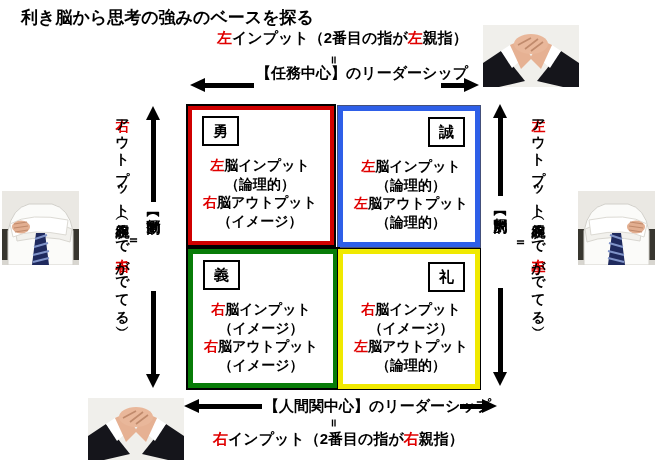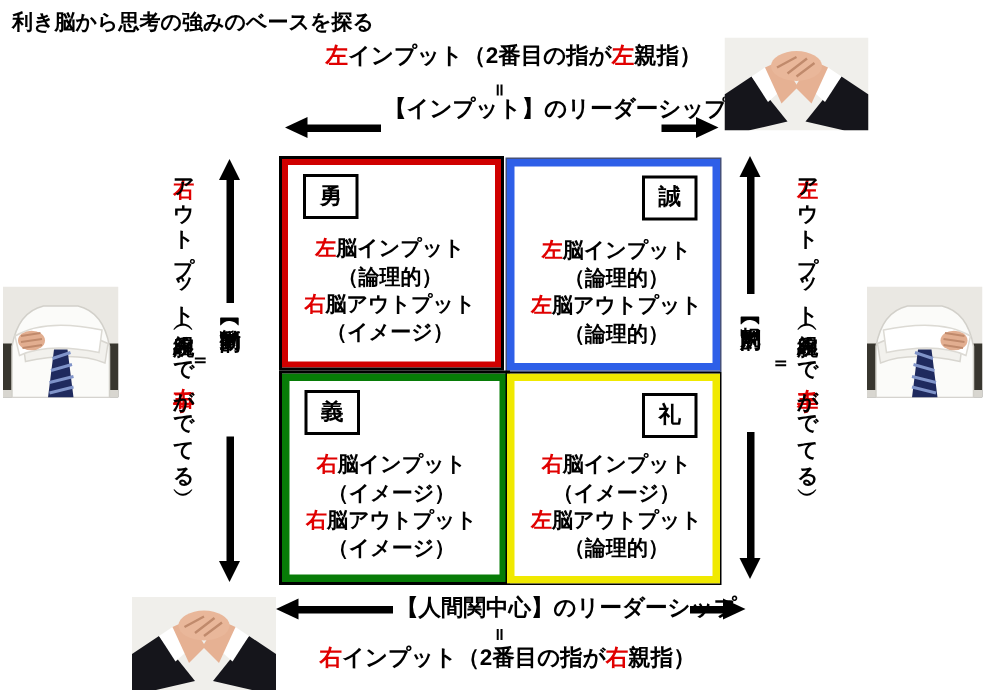--- a/index.html
+++ b/index.html
@@ -1,19 +1,19 @@
 <!DOCTYPE html>
 <html><head>
 <meta charset="utf-8">
 <style>
   html,body{margin:0;padding:0;background:#fff;}
   .stage{position:relative;width:662px;height:462px;background:#fff;overflow:hidden;
          font-family:"Liberation Sans","DejaVu Sans",sans-serif;font-weight:700;color:#000;}
   .txt{position:absolute;font-size:15px;line-height:16px;white-space:nowrap;}
-  .title{position:absolute;left:8px;top:6px;font-size:14px;text-align:right;}
+  .title{position:absolute;left:21px;top:6px;font-size:17px;text-align:right;}
   .rd{color:#e00000;}
   .veq{position:absolute;font-size:13px;transform:rotate(90deg);}
   .heq{position:absolute;font-size:13px;}
   .vtext{position:absolute;writing-mode:vertical-rl;font-size:14px;line-height:17px;letter-spacing:1px;}
   .arr{position:absolute;}
   .arr .tri{position:absolute;width:0;height:0;}
   .arr .bar{position:absolute;background:#000;}
   .quad{position:absolute;background:#fff;box-sizing:border-box;}
   #q-yu{left:188px;top:106px;width:146px;height:139px;border:4px solid #d00000;outline:2px solid #000;}
   #q-makoto{left:338px;top:106px;width:142px;height:141px;border:5px solid #2e5fe8;outline:1px solid #44507a;}
@@ -56,21 +56,21 @@
         <polygon points="34,42 43,42 47,74 30,74" fill="#1f2a5e"></polygon>
         <path d="M33,48 L45,44 M32,56 L46,52 M31,64 L47,60 M31,71 L47,67" stroke="#8094c9" stroke-width="2" fill="none"></path>
       </g>
     </defs>
   </svg>
 
   <div class="title">利き脳から思考の強みのベースを探る</div>
 
   <div class="txt" style="left:217px;top:30px;"><span class="rd">左</span><span>インプット（2番目の指が</span><span class="rd">左</span><span>親指）</span></div>
   <div class="veq" style="left:327px;top:51px;">＝</div>
-  <div class="txt" style="left:256px;top:65px;">【インプット】のリーダーシップ</div>
+  <div class="txt" style="left:256px;top:65px;">【任務中心】のリーダーシップ</div>
   <div class="arr" style="left:190px;top:78px;width:64px;height:14px;">
     <span class="tri" style="left:0;top:0;border-top:7px solid transparent;border-bottom:7px solid transparent;border-right:15px solid #000;"></span>
     <span class="bar" style="left:13px;top:4.5px;width:51px;height:5px;"></span>
   </div>
   <div class="arr" style="left:441px;top:78px;width:38px;height:14px;">
     <span class="bar" style="left:0;top:4.5px;width:25px;height:5px;"></span>
     <span class="tri" style="right:0;top:0;border-top:7px solid transparent;border-bottom:7px solid transparent;border-left:15px solid #000;"></span>
   </div>
 
   <div class="quad" id="q-yu">

